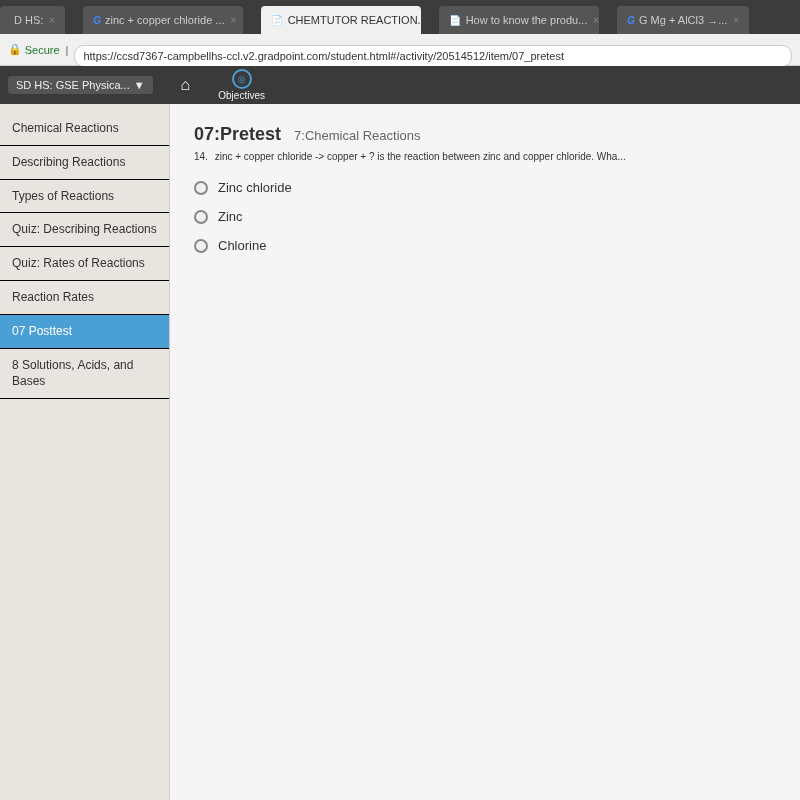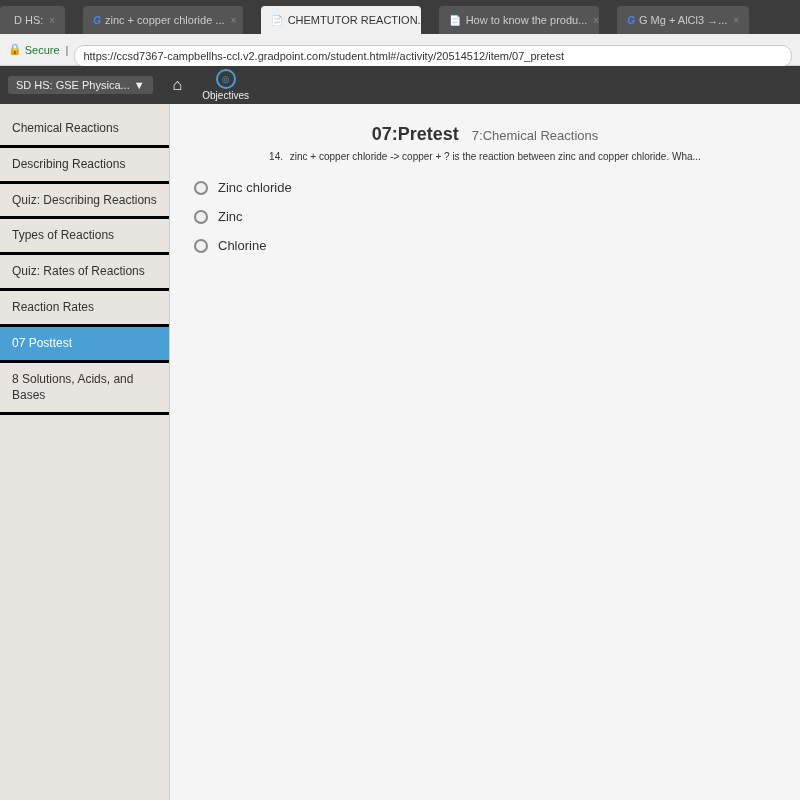--- a/index.html
+++ b/index.html
@@ -96,21 +96,21 @@
     }
 
     
     .browser-toolbar {
       background: #3a3a3a;
       display: flex;
       align-items: center;
       padding: 4px 8px;
       height: 38px;
       min-height: 38px;
-      gap: 16px;
+      gap: 24px;
     }
 
     .nav-dropdown {
       display: flex;
       align-items: center;
       background: #555;
       color: #eee;
       font-size: 11px;
       padding: 3px 8px;
       border-radius: 3px;
@@ -160,36 +160,35 @@
       border-right: 1px solid #ccc;
       overflow-y: auto;
       padding: 8px 0;
     }
 
     .sidebar-item {
       padding: 8px 12px;
       font-size: 12px;
       color: #333;
       cursor: pointer;
-      border-bottom: 3px solid #000000;
+      border-bottom: 1px solid #000000;
       line-height: 1.4;
     }
     .sidebar-item.highlight {
       background: #4a9fd4;
       color: #fff;
       padding-left: 12px;
     }
 
     
     .main-panel {
       flex: 1;
       background: #f5f5f5;
       overflow-y: auto;
       padding: 20px 24px;
-      text-align: center;
     }
 
     .page-title {
       font-size: 18px;
       font-weight: bold;
       color: #333;
       margin-bottom: 4px;
     }
 
     .question-block {
@@ -287,24 +286,24 @@
   <div class="content-area">
 
     <div class="sidebar">
       <div class="sidebar-item">
         <span>Chemical Reactions</span>
       </div>
       <div class="sidebar-item">
         <span>Describing Reactions</span>
       </div>
       <div class="sidebar-item">
+        <span>Types of Reactions</span>
+      </div>
+      <div class="sidebar-item">
         <span>Quiz: Describing Reactions</span>
-      </div>
-      <div class="sidebar-item">
-        <span>Types of Reactions</span>
       </div>
       <div class="sidebar-item">
         <span>Quiz: Rates of Reactions</span>
       </div>
       <div class="sidebar-item">
         <span>Reaction Rates</span>
       </div>
       <div class="sidebar-item highlight">
         <span>07 Posttest</span>
       </div>

